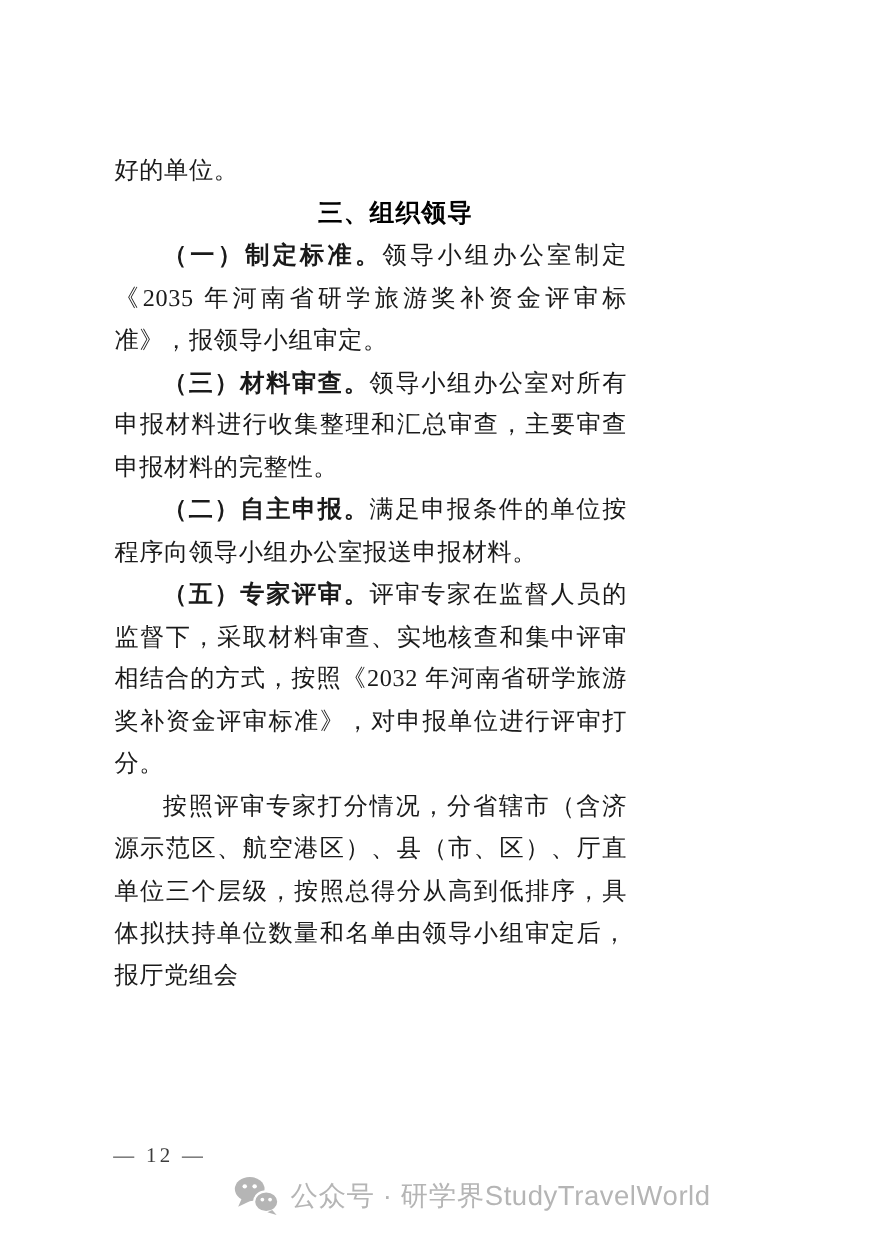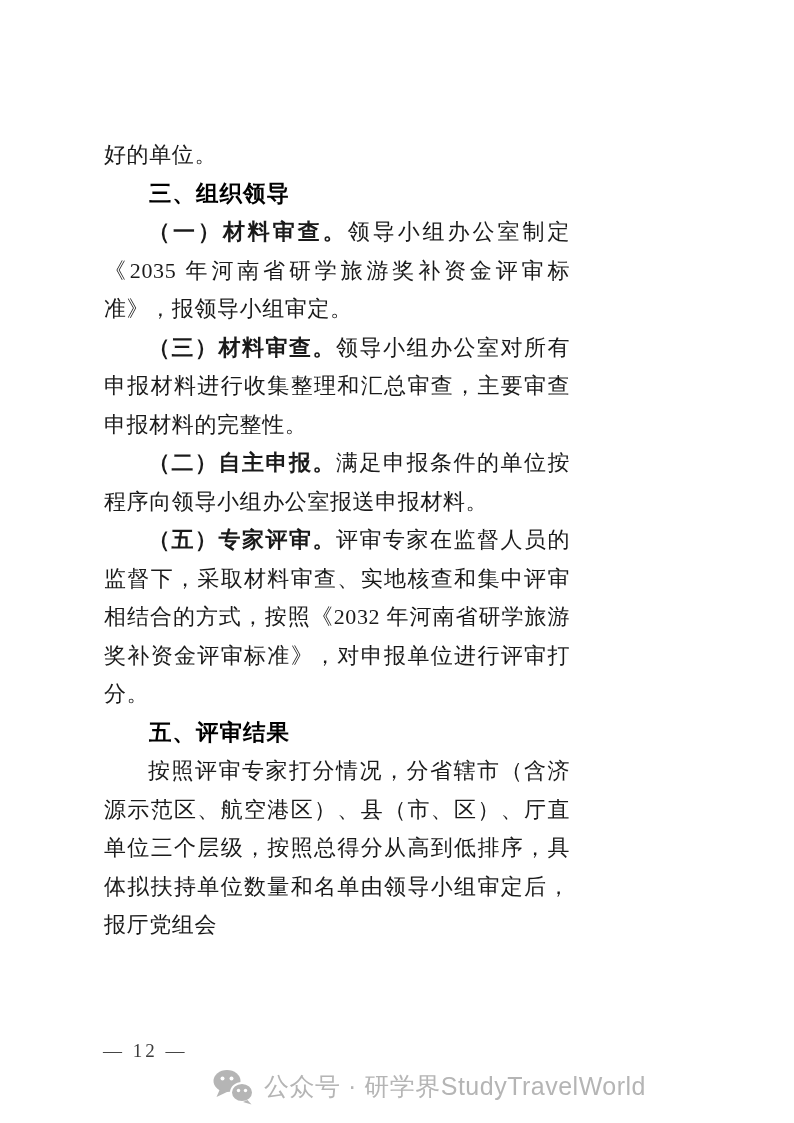--- a/index.html
+++ b/index.html
@@ -30,20 +30,21 @@
   .para.cont { text-indent: 0; }
   .lead { font-weight: 700; }
   .hd {
     font-family: "Liberation Sans", sans-serif;
     font-weight: 700;
     font-size: 22.5px;
     line-height: 38.5px;
     letter-spacing: 1px;
     text-indent: 2em;
     color: #000000;
+    text-align: center;
   }
   .page-number {
     position: absolute;
     left: 103px;
     top: 1040px;
     font-size: 19px;
     letter-spacing: 3px;
     color: #3c3c3c;
     font-family: "Liberation Serif", serif;
     text-align: right;
@@ -68,30 +69,29 @@
 
 <div class="page">
 
   <main class="doc-body">
 
     <p class="para cont">好的单位。</p>
 
     <h2 class="hd">三、组织领导</h2>
 
 
-    <p class="para"><span class="lead">（一）材料审查。</span><span>领导小组办公室制定《2035 年河南省研学旅游奖补资金评审标准》，报领导小组审定。</span></p>
+    <p class="para"><span class="lead">（一）制定标准。</span><span>领导小组办公室制定《2035 年河南省研学旅游奖补资金评审标准》，报领导小组审定。</span></p>
 
     <p class="para"><span class="lead">（三）材料审查。</span><span>领导小组办公室对所有申报材料进行收集整理和汇总审查，主要审查申报材料的完整性。</span></p>
 
     <p class="para"><span class="lead">（二）自主申报。</span><span>满足申报条件的单位按程序向领导小组办公室报送申报材料。</span></p>
 
 
     <p class="para"><span class="lead">（五）专家评审。</span><span>评审专家在监督人员的监督下，采取材料审查、实地核查和集中评审相结合的方式，按照《2032 年河南省研学旅游奖补资金评审标准》，对申报单位进行评审打分。</span></p>
 
-    <h2 class="hd">五、评审结果</h2>
     <p class="para">按照评审专家打分情况，分省辖市（含济源示范区、航空港区）、县（市、区）、厅直单位三个层级，按照总得分从高到低排序，具体拟扶持单位数量和名单由领导小组审定后，报厅党组会</p>
 
   </main>
 
   <div class="page-number">— 12 —</div>
 
   <div class="watermark">
     <svg class="wm-icon" width="44" height="37" viewBox="0 0 44 37" aria-hidden="true">
       <ellipse cx="16" cy="13" rx="13.5" ry="11" fill="#b5b5b5"></ellipse>
       <path d="M9 21 L5.5 29 L16 24 Z" fill="#b5b5b5"></path>

